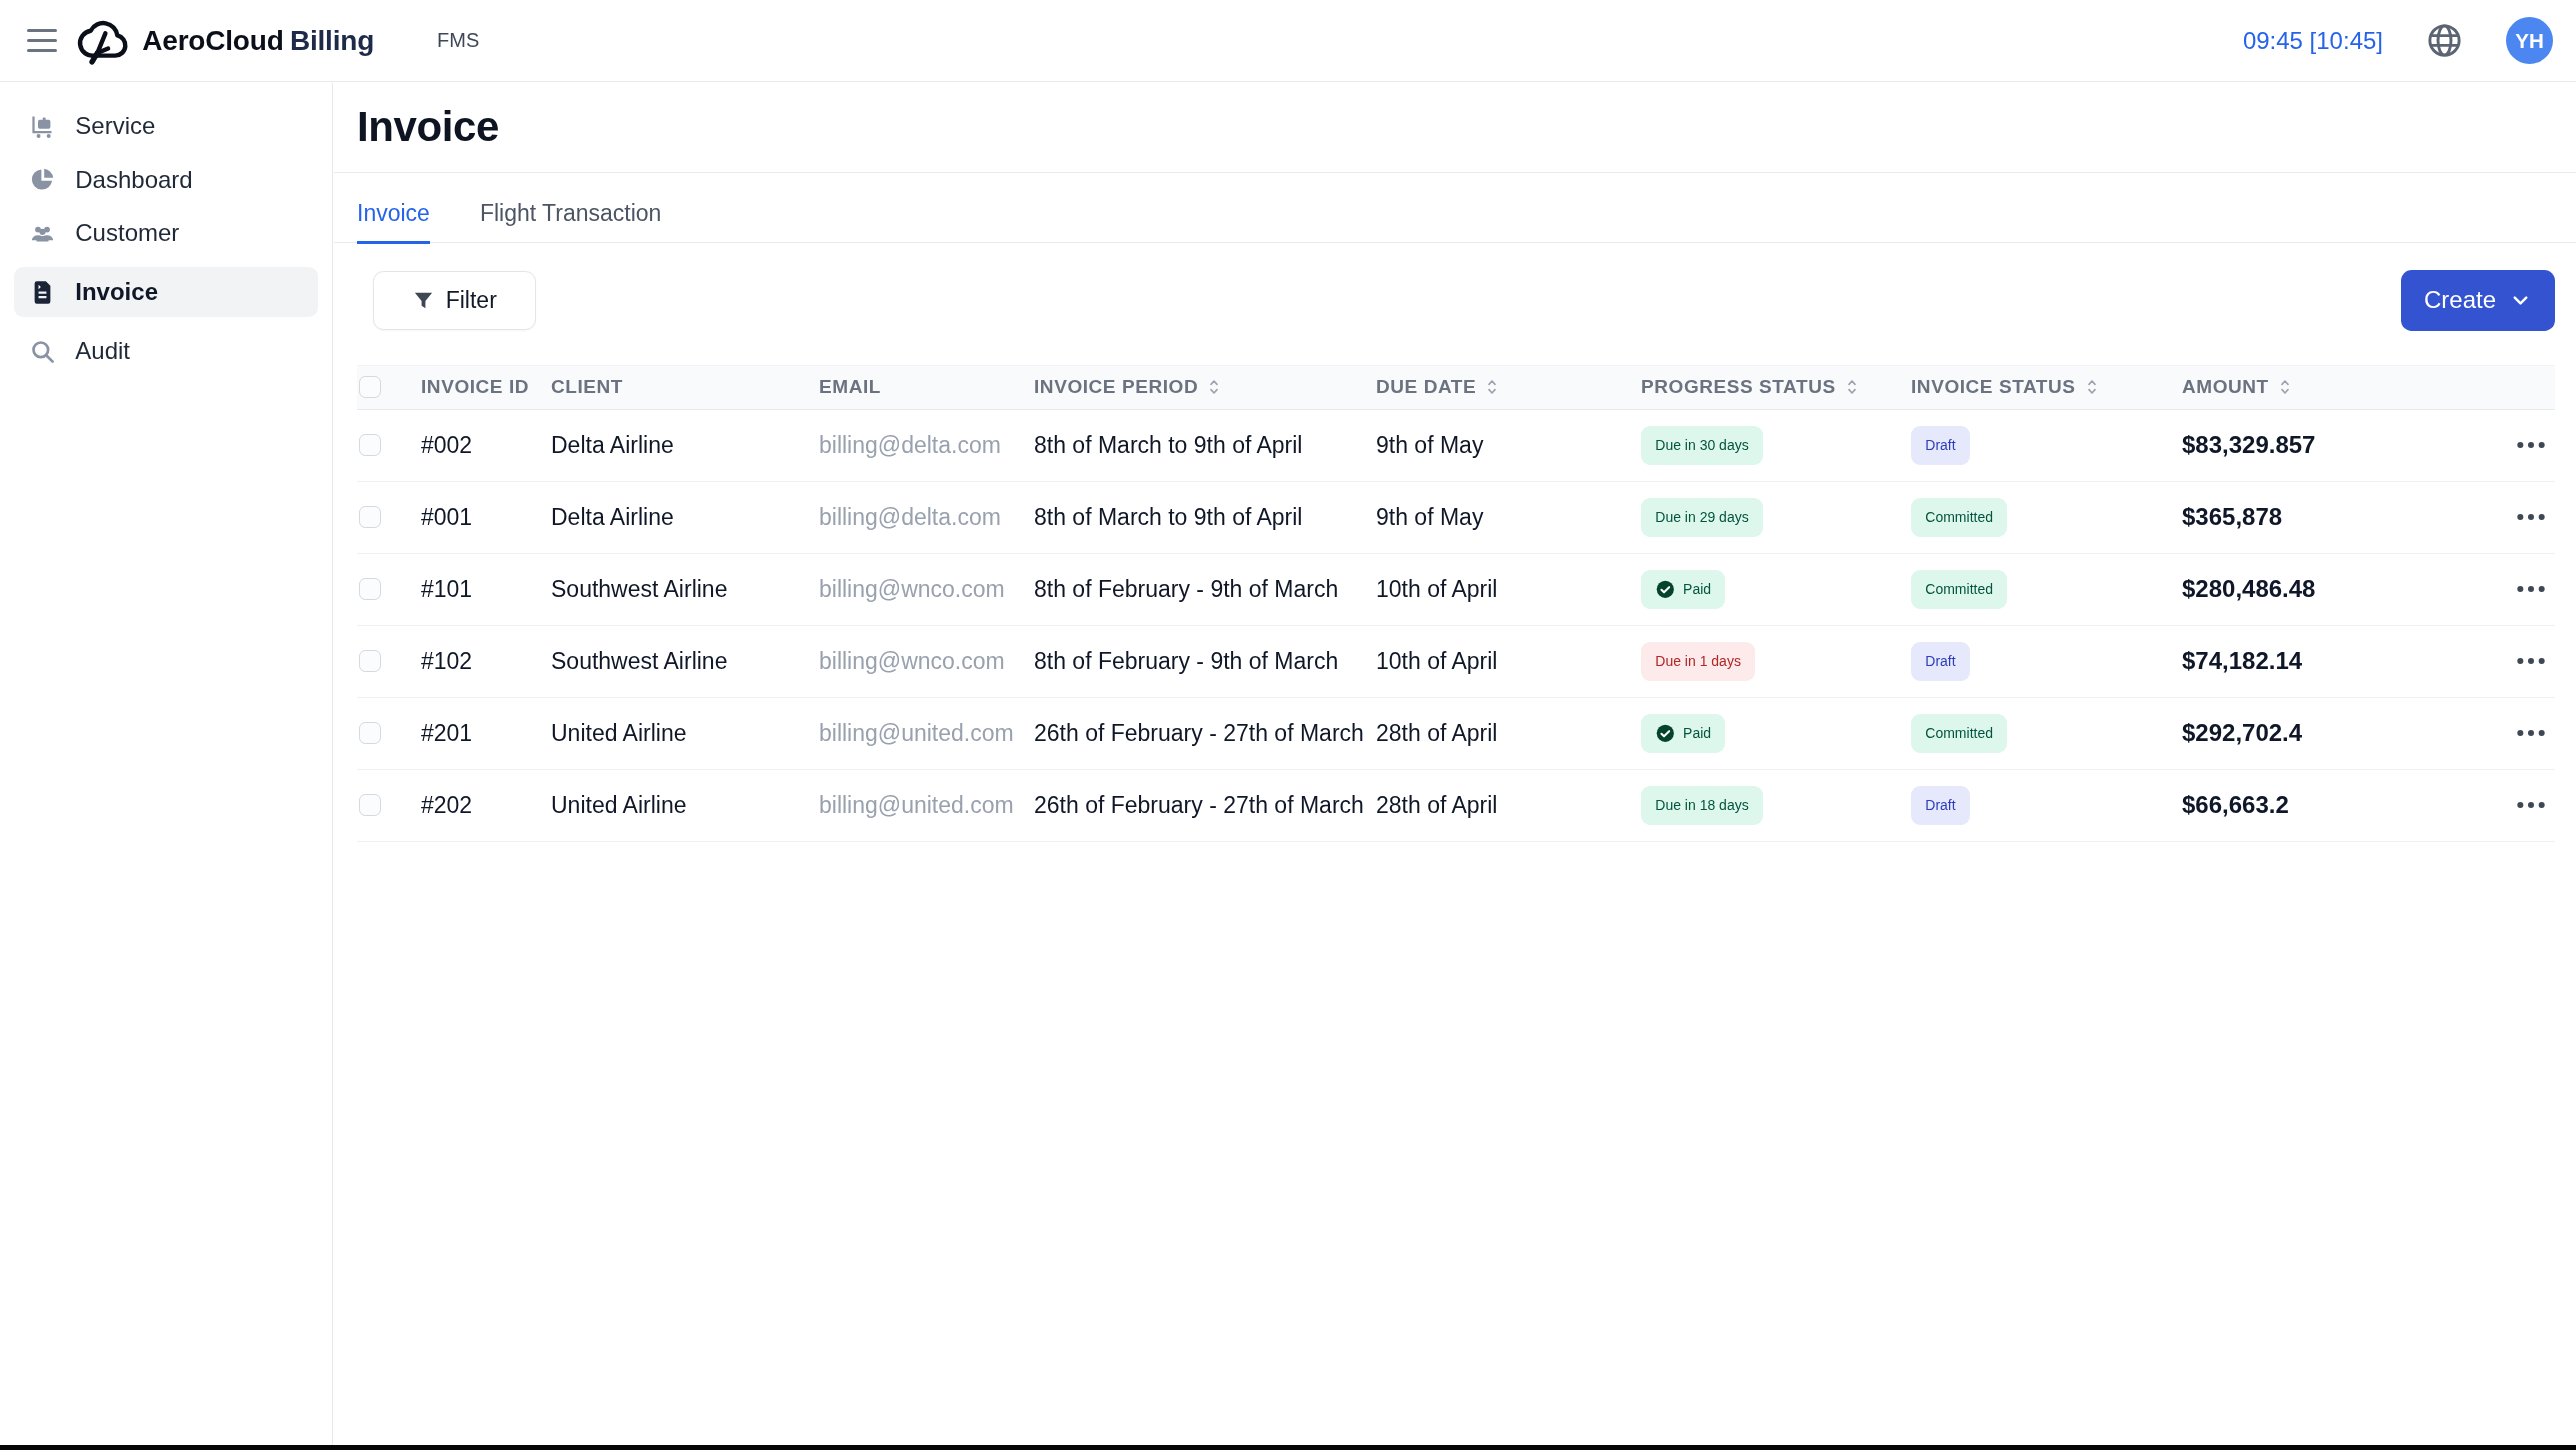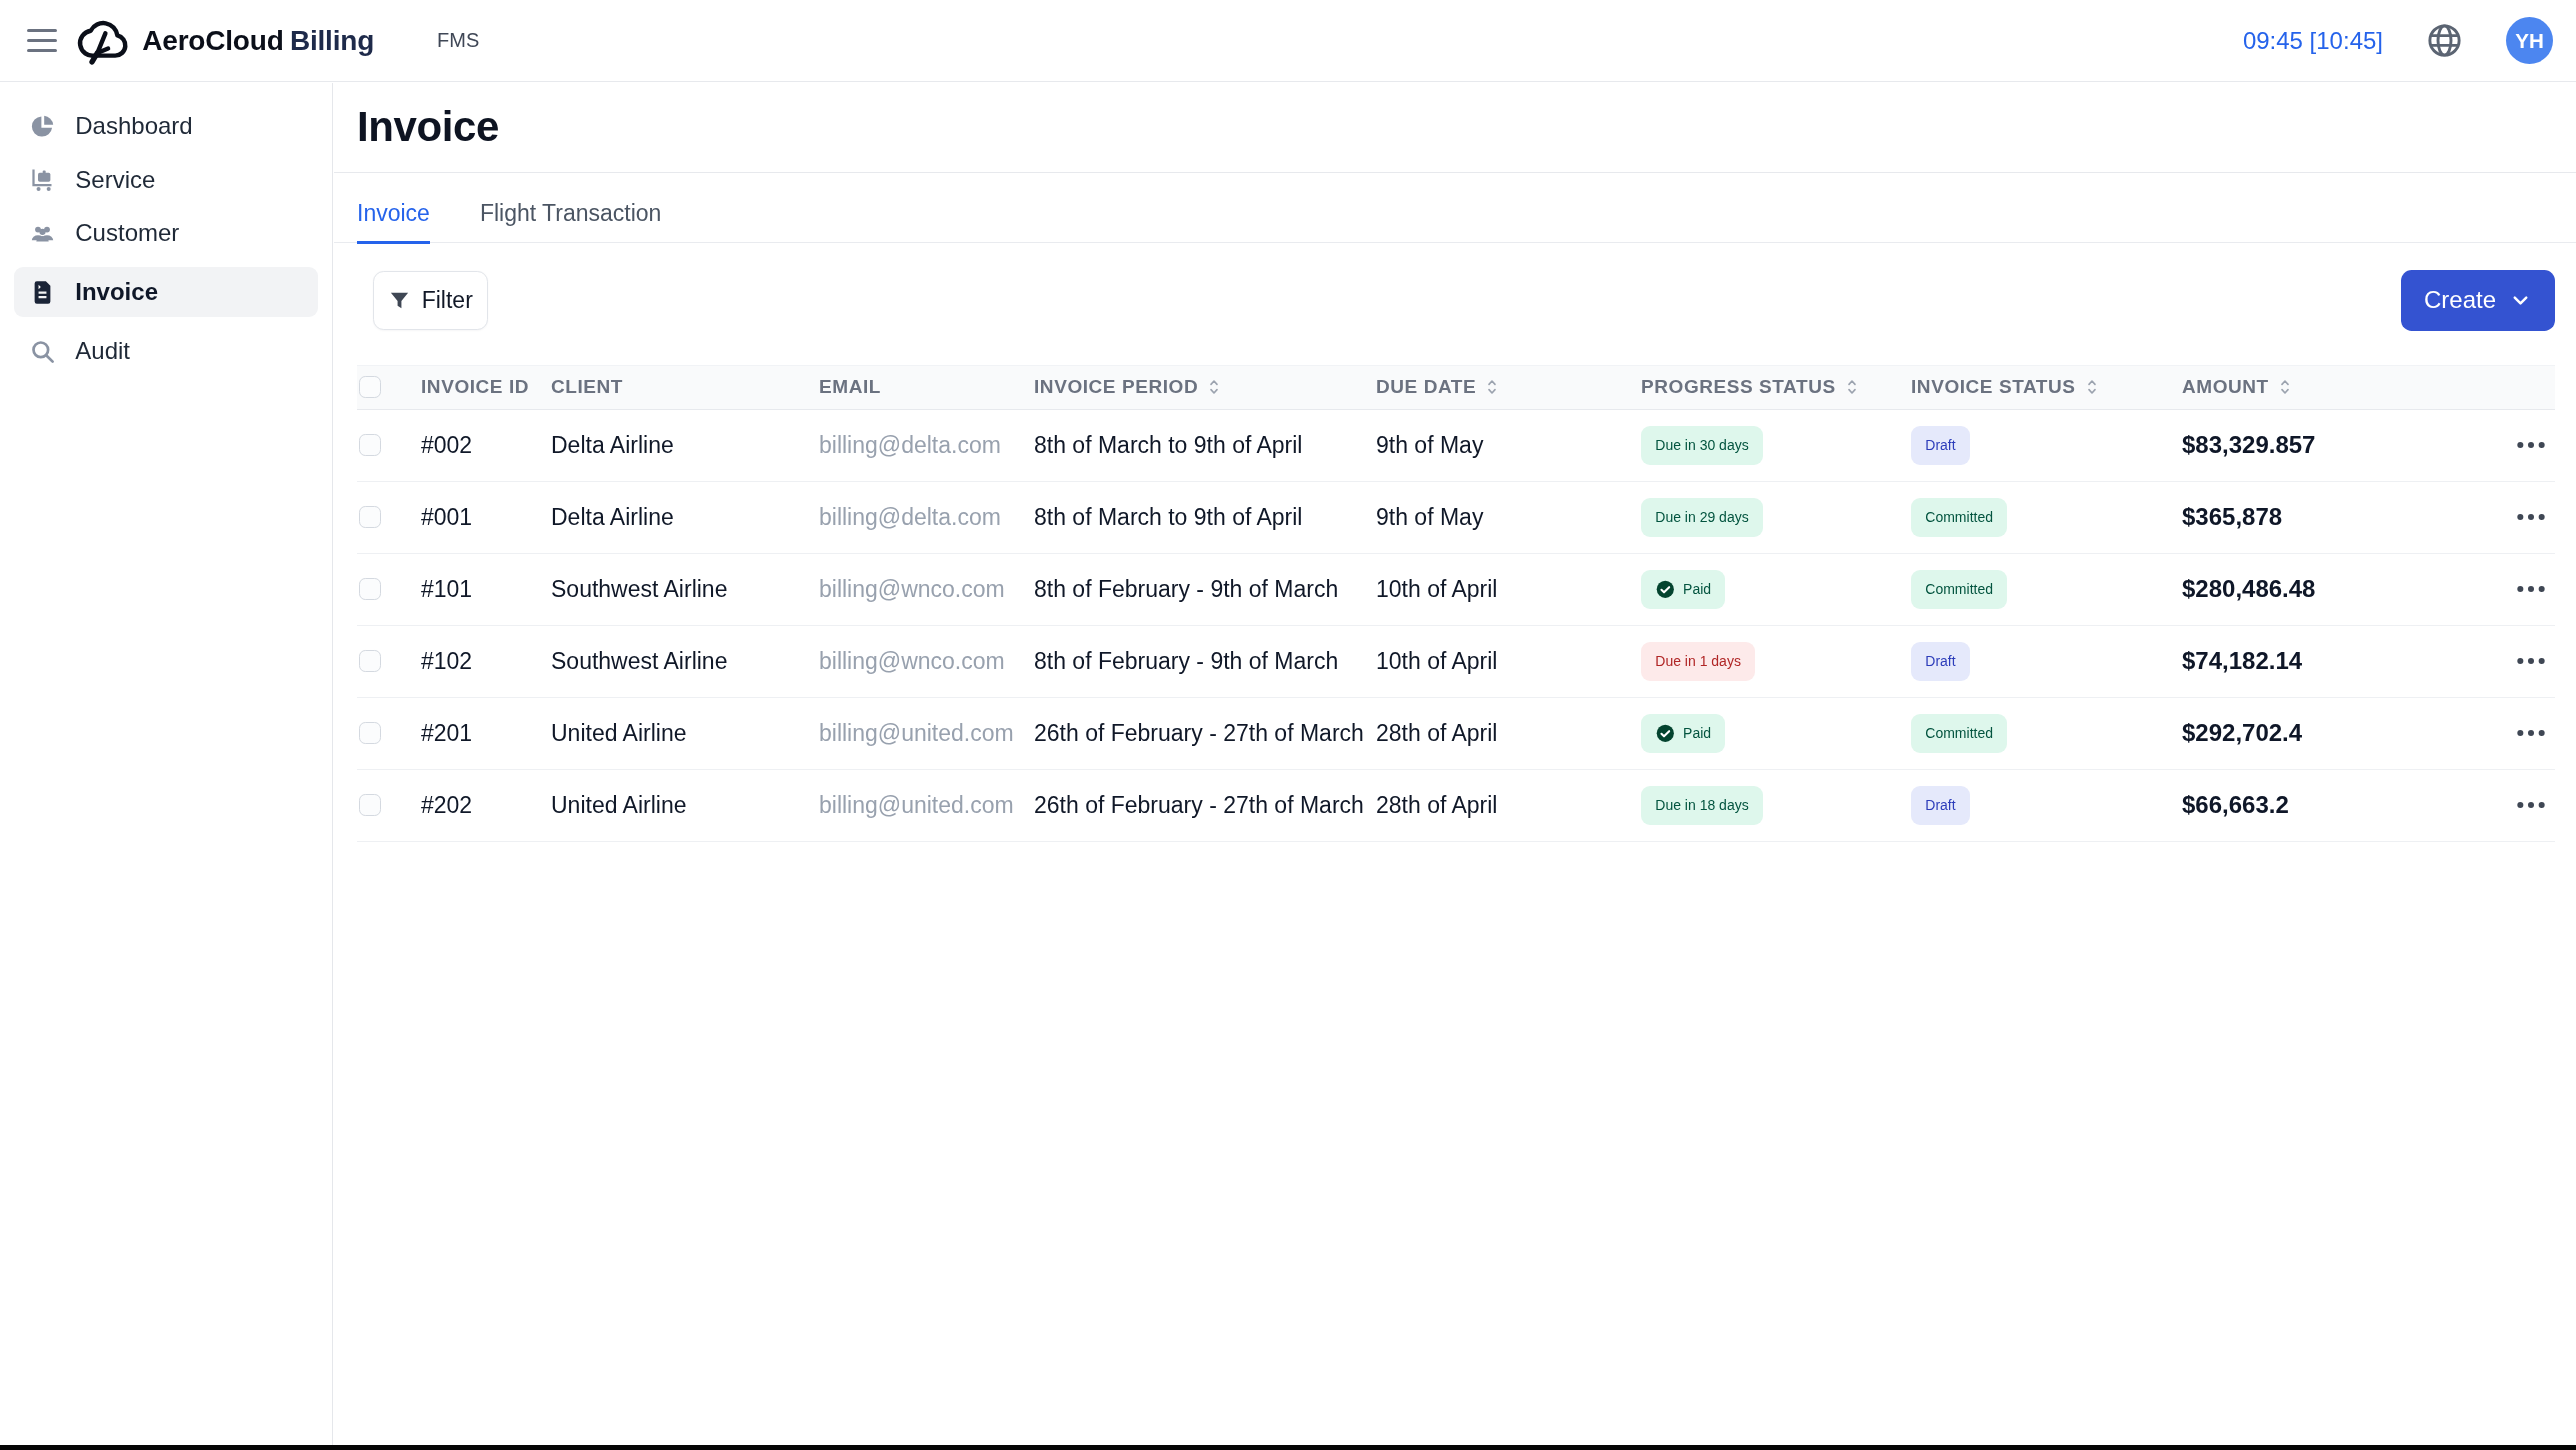--- a/index.html
+++ b/index.html
@@ -55,21 +55,21 @@
     width:525px; height:61px; background:#fafbfc; border:0.9px solid #cfd4dc; border-radius:10.7px;
     display:flex; align-items:center; padding:0 18px; gap:12.5px;
   }
   .search-box svg { width:27px; height:27px; flex:0 0 27px; }
   .search-box input {
     border:none; outline:none; background:transparent; font-size:23px; color:#101828; width:100%;
     font-family:"Liberation Sans", sans-serif;
   }
   .search-box input::placeholder { color:#6b7280; }
   .filter-btn {
-    margin-left:16px; height:59px; padding:0 14px; background:#fff; border:0.9px solid #e2e5ea;
+    margin-left:16px; height:59px; padding:0 38px; background:#fff; border:0.9px solid #e2e5ea;
     border-radius:10.7px; display:flex; align-items:center; gap:10.7px; cursor:pointer;
     font-size:23px; color:#111827; font-weight:500; box-shadow:0 0.9px 1.8px rgba(16,24,40,.04);
   }
   .filter-btn svg { width:23px; height:23px; }
   .create-btn {
     margin-left:auto; height:61px; padding:0 23px; background:#3453d1; border:none; border-radius:10.7px;
     display:flex; align-items:center; gap:12.5px; cursor:pointer;
     font-size:24px; color:#ffffff; font-weight:500; font-family:"Liberation Sans", sans-serif;text-align:center;
   }
   .create-btn svg { width:23px; height:23px; }
@@ -134,34 +134,34 @@
       <ellipse cx="12" cy="12" rx="4" ry="9"></ellipse>
       <path d="M3.6 9 h16.8 M3.6 15 h16.8"></path>
     </svg>
     <div class="avatar">YH</div>
   </div>
 </header>
 
 <nav class="sidebar">
   <div class="side-item">
     <svg viewBox="0 0 24 24" fill="#8a93a3">
-      <path d="M11 3 A9 9 0 1 0 20.5 13 L11 13 Z"></path>
-      <path d="M13.5 2.5 A9 9 0 0 1 21.5 10.5 L13.5 10.5 Z"></path>
-    </svg>
-    <span>Dashboard</span>
-  </div>
-  <div class="side-item">
-    <svg viewBox="0 0 24 24" fill="#8a93a3">
       <path d="M3 3 h2 v13 h15 v2 H3 Z"></path>
       <rect x="8" y="6" width="11" height="8" rx="1.5"></rect>
       <rect x="12.2" y="4" width="2.6" height="3" rx="0.8"></rect>
       <circle cx="8.5" cy="20.5" r="1.8"></circle>
       <circle cx="17.5" cy="20.5" r="1.8"></circle>
     </svg>
     <span>Service</span>
+  </div>
+  <div class="side-item">
+    <svg viewBox="0 0 24 24" fill="#8a93a3">
+      <path d="M11 3 A9 9 0 1 0 20.5 13 L11 13 Z"></path>
+      <path d="M13.5 2.5 A9 9 0 0 1 21.5 10.5 L13.5 10.5 Z"></path>
+    </svg>
+    <span>Dashboard</span>
   </div>
   <div class="side-item">
     <svg viewBox="0 0 24 24" fill="#8a93a3">
       <circle cx="8" cy="8.5" r="2.6"></circle>
       <circle cx="16" cy="8.5" r="2.6"></circle>
       <circle cx="12" cy="10.5" r="2.8"></circle>
       <path d="M2.5 18 a5.5 4.5 0 0 1 11 0 Z"></path>
       <path d="M10.5 18 a5.5 4.5 0 0 1 11 0 Z"></path>
       <path d="M6.5 19 a5.5 4.8 0 0 1 11 0 Z"></path>
     </svg>

